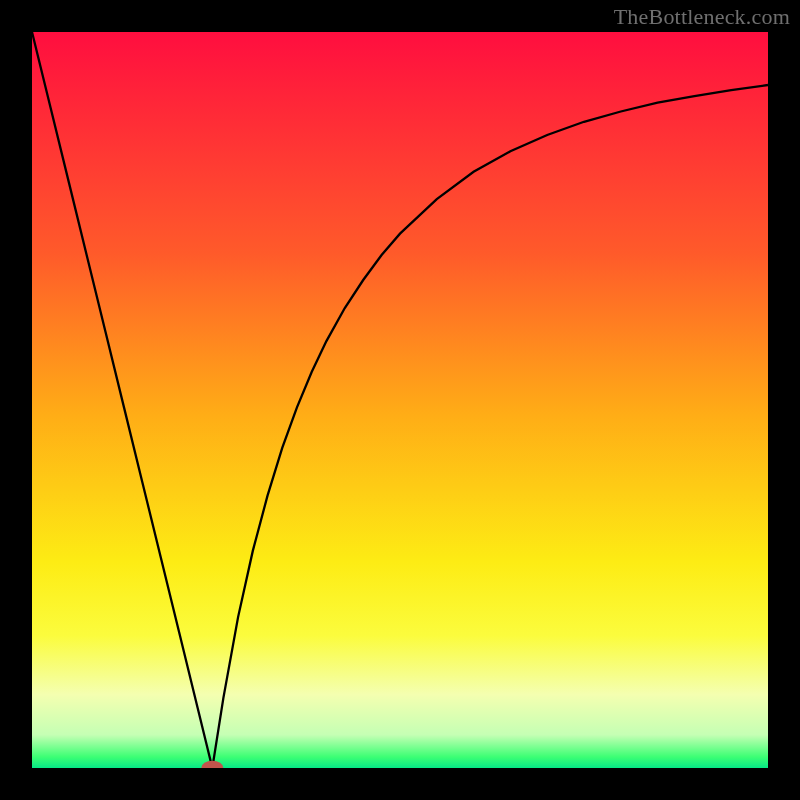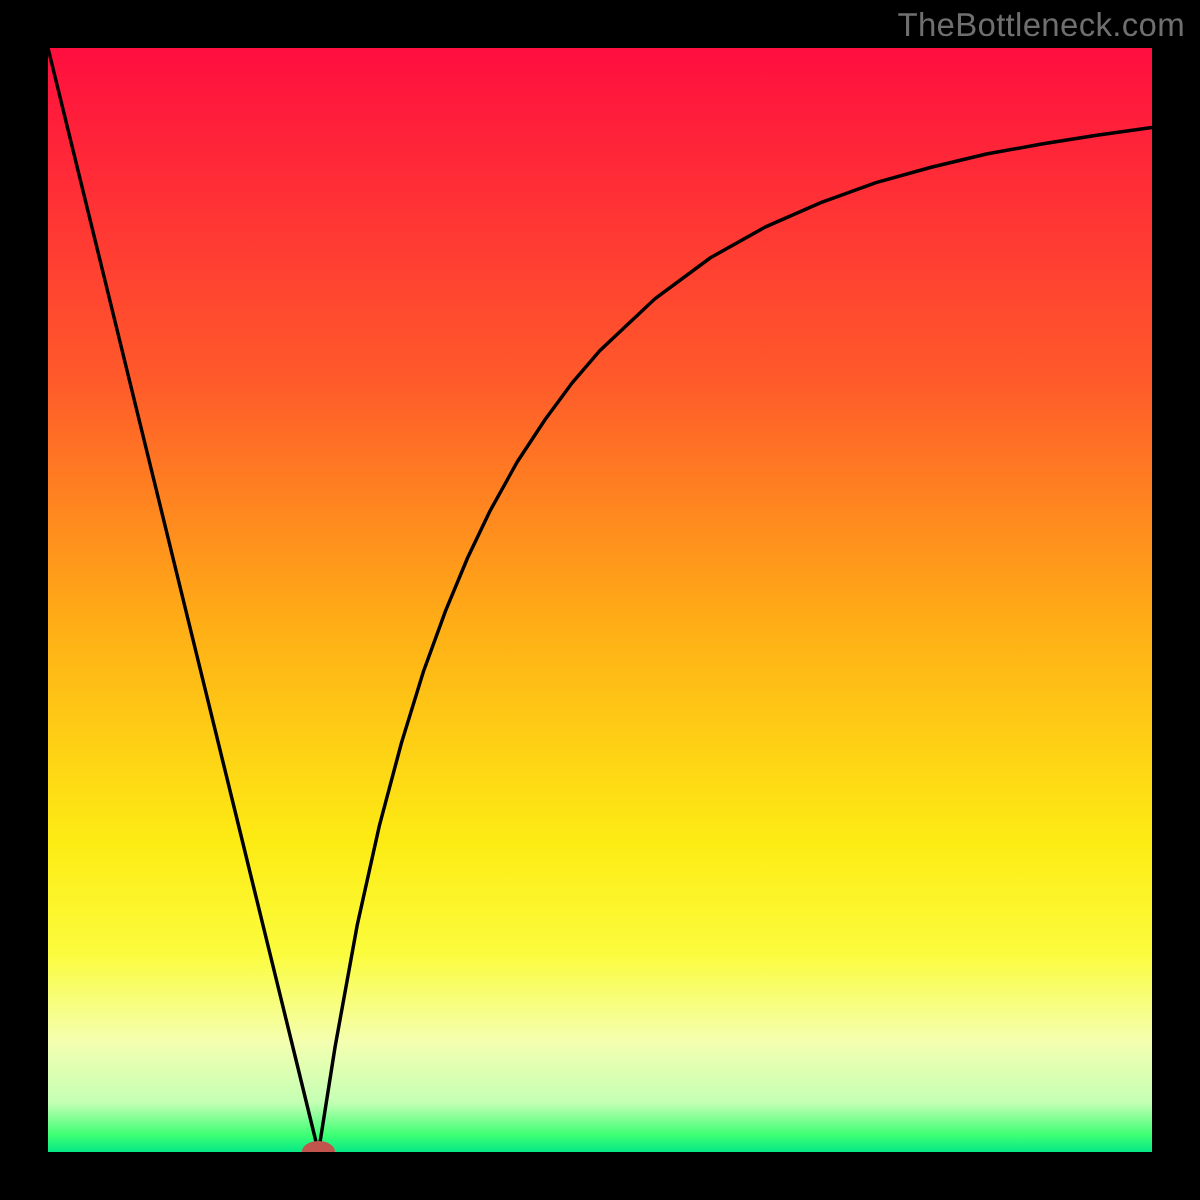--- a/index.html
+++ b/index.html
@@ -28,20 +28,21 @@
   }
   .watermark {
     position: absolute;
     top: 4px;
     right: 10px;
     color: #6f6f6f;
     font-size: 22px;
     font-weight: 500;
     letter-spacing: 0.2px;
     user-select: none;
+    font-family: Liberation Serif, serif;
   }
 </style>
 </head>
 <body>
 
 <div class="frame">
   <div class="watermark">TheBottleneck.com</div>
   <svg class="plot" viewBox="0 0 736 736" preserveAspectRatio="none">
     <defs>
       <linearGradient id="bg-grad" x1="0" y1="0" x2="0" y2="1">

